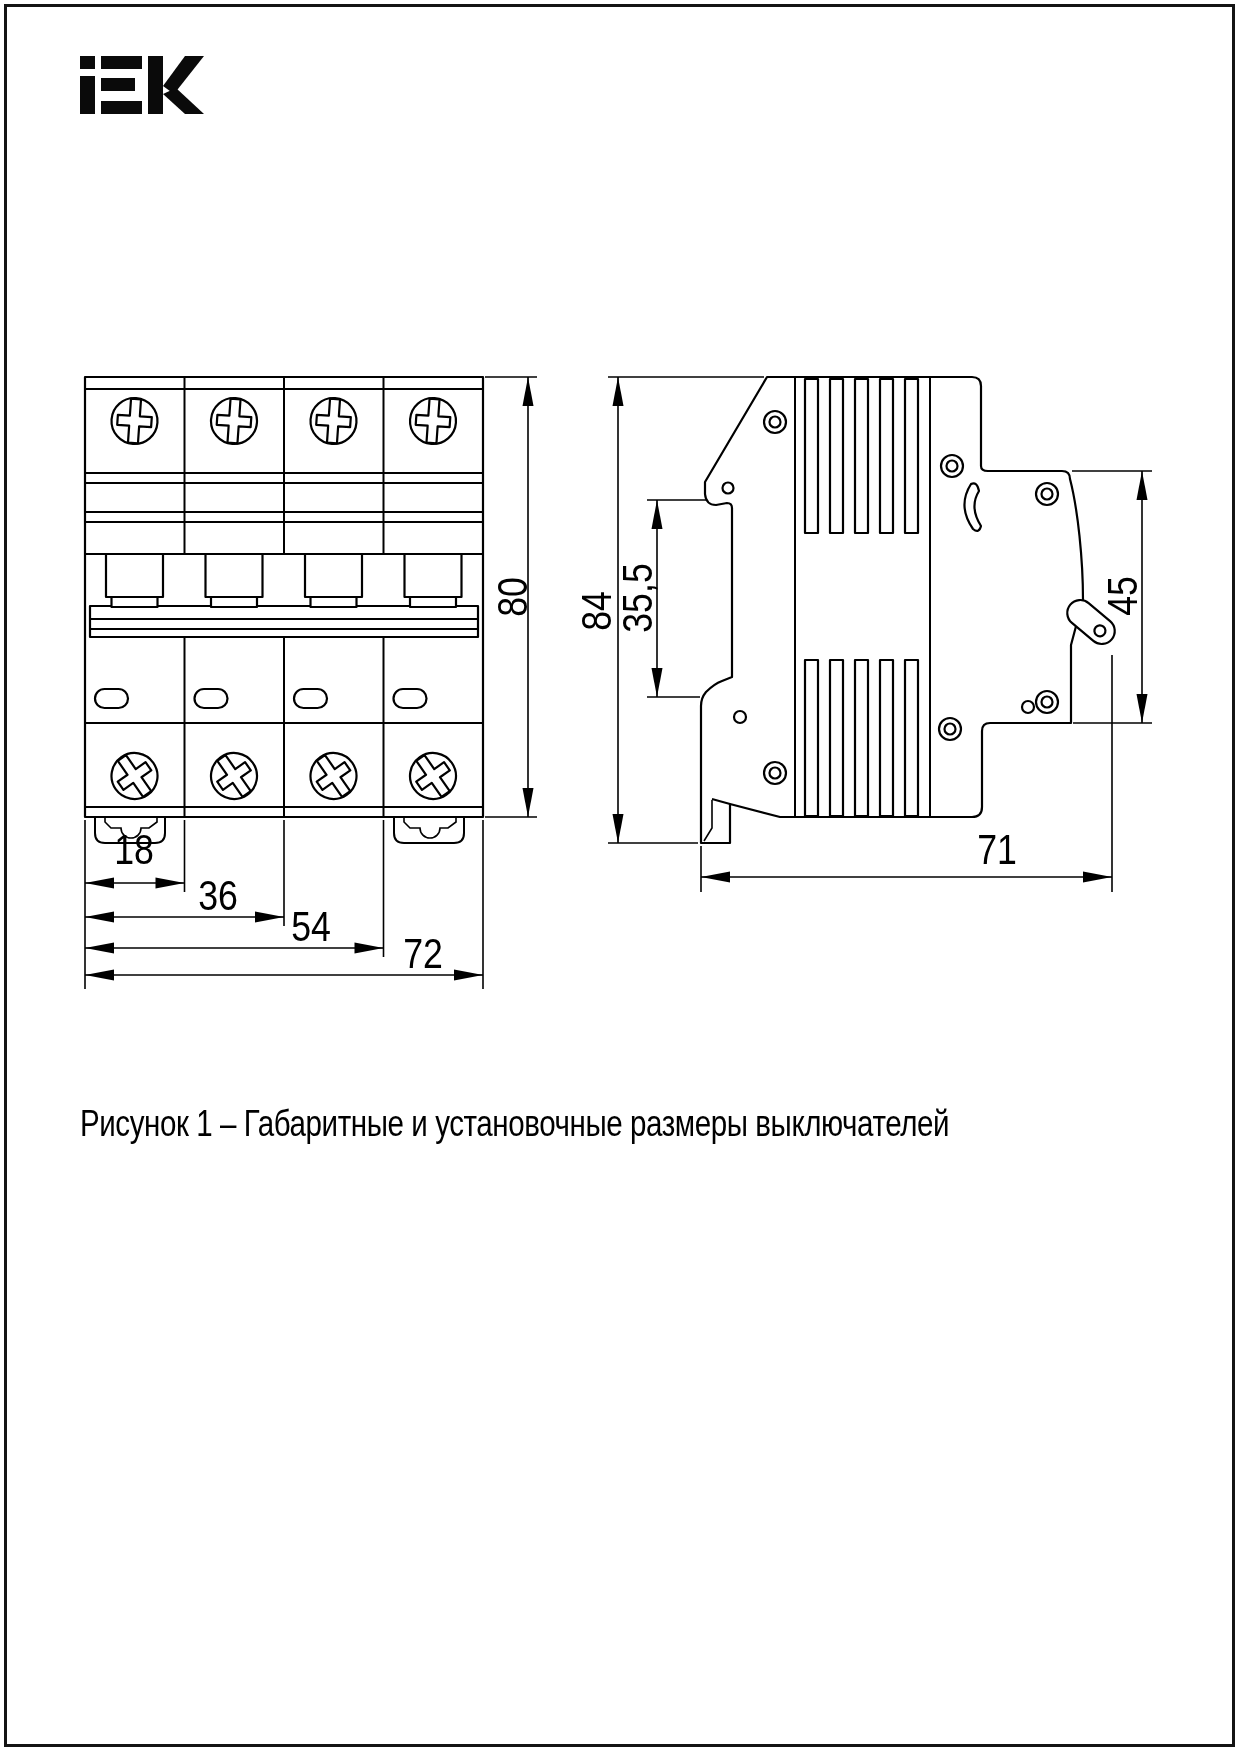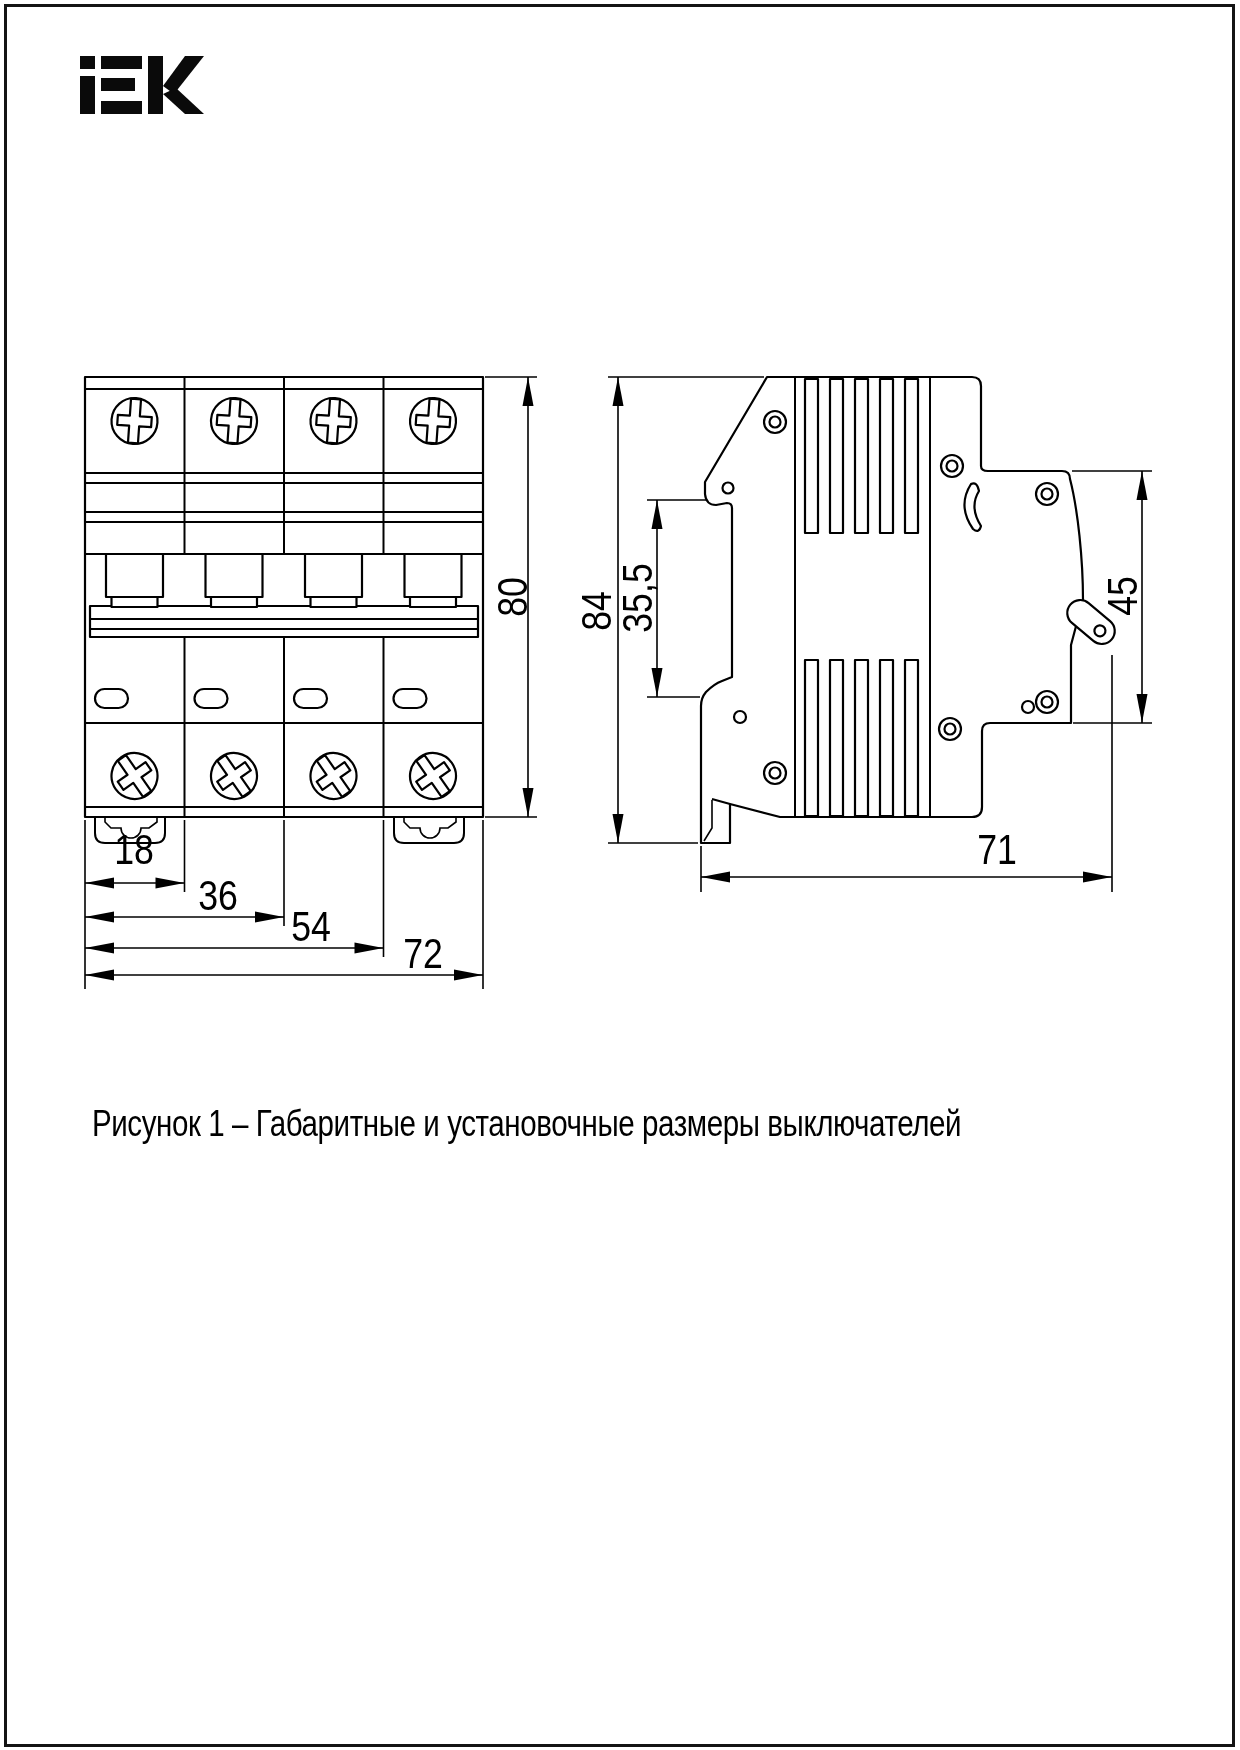--- a/index.html
+++ b/index.html
@@ -7,21 +7,21 @@
         font-family:"Liberation Sans",sans-serif;}
   #frame{position:absolute;left:4px;top:4px;right:5px;bottom:3px;border:3px solid #141414;pointer-events:none;}
   #logo{position:absolute;left:80px;top:56px;width:124px;height:58px;}
   #drawing{position:absolute;left:0;top:0;}
   .outline{fill:#ffffff;stroke:#000000;stroke-width:2.2;stroke-linejoin:round;}
   .ln{stroke:#000000;stroke-width:2;fill:none;}
   .thin{stroke:#000000;stroke-width:1.6;fill:none;}
   .dimtxt{font-family:"Liberation Sans",sans-serif;font-size:42px;fill:#000000;text-anchor:middle;}
   .arrow{fill:#000000;stroke:none;}
   #caption{position:absolute;left:80px;top:1103px;width:900px;font-size:36px;color:#000;
-           white-space:nowrap;margin-left:12px;}
+           white-space:nowrap;}
   #caption span{display:inline-block;transform:scaleX(0.82);transform-origin:0 50%;letter-spacing:-0.5px;}
   .sr{position:absolute;width:1px;height:1px;overflow:hidden;clip:rect(0 0 0 0);}
 </style>
 </head>
 <body>
 
 <div id="page">
   <div id="frame"></div>
 
   <svg id="logo" viewBox="0 0 124 58" role="img">

